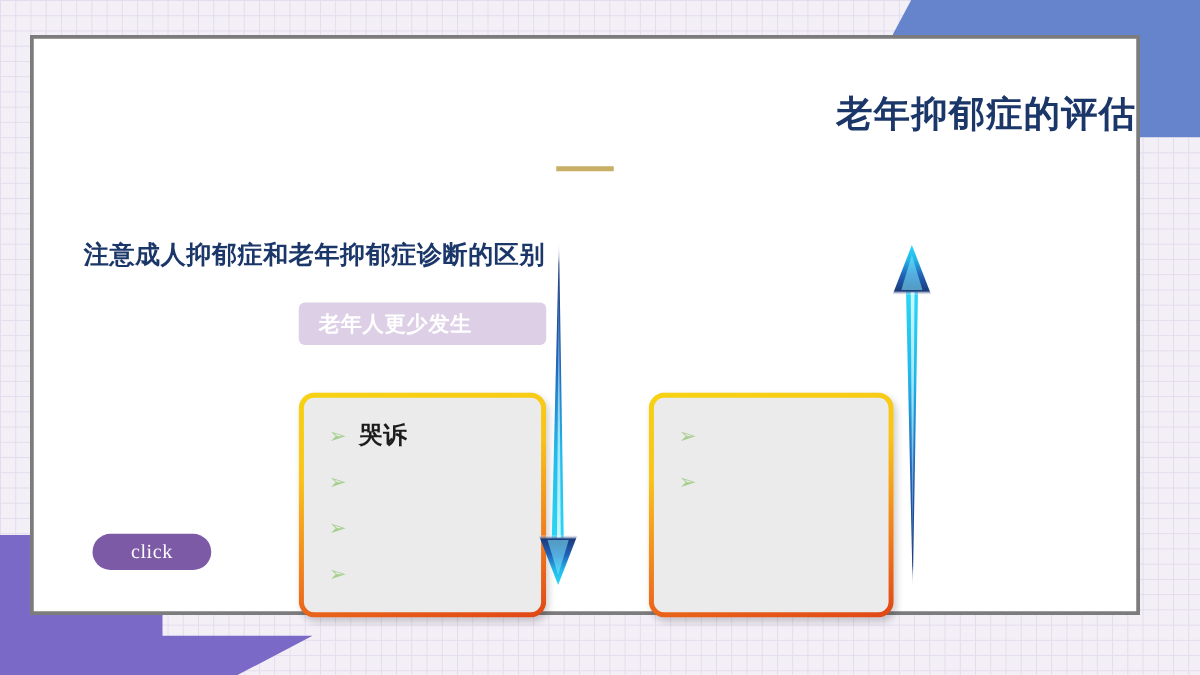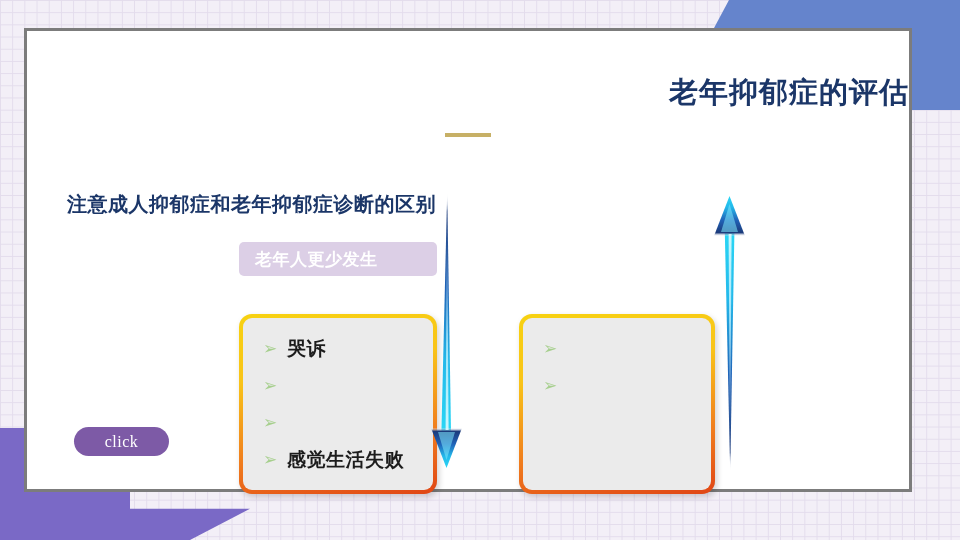--- a/index.html
+++ b/index.html
@@ -225,21 +225,20 @@
         <span class="bullet-text">哭诉</span>
       </div>
       <div class="bullet-row">
         <span class="bullet-mark">➢</span>
       </div>
       <div class="bullet-row">
         <span class="bullet-mark">➢</span>
       </div>
       <div class="bullet-row">
         <span class="bullet-mark">➢</span>
-        <span class="bullet-text">感觉生活失败</span>
       </div>
     </div>
 
     <div class="content-box right">
       <div class="bullet-row">
         <span class="bullet-mark">➢</span>
       </div>
       <div class="bullet-row">
         <span class="bullet-mark">➢</span>
       </div>

